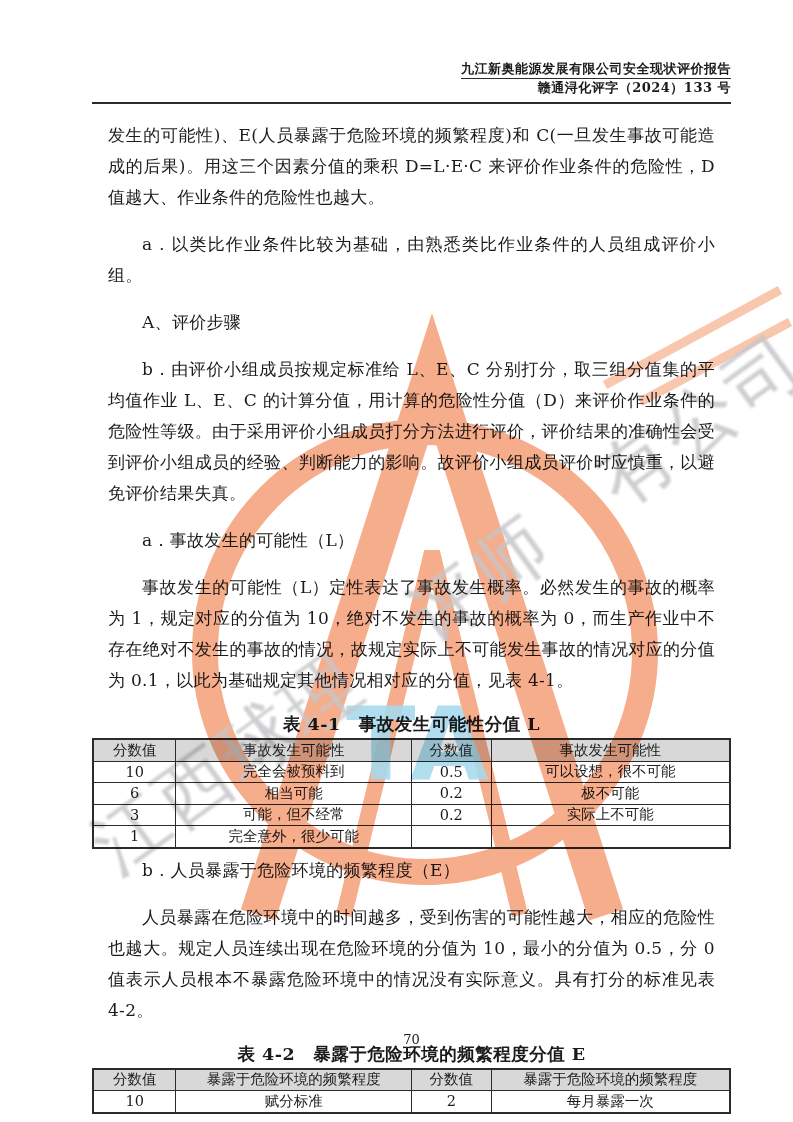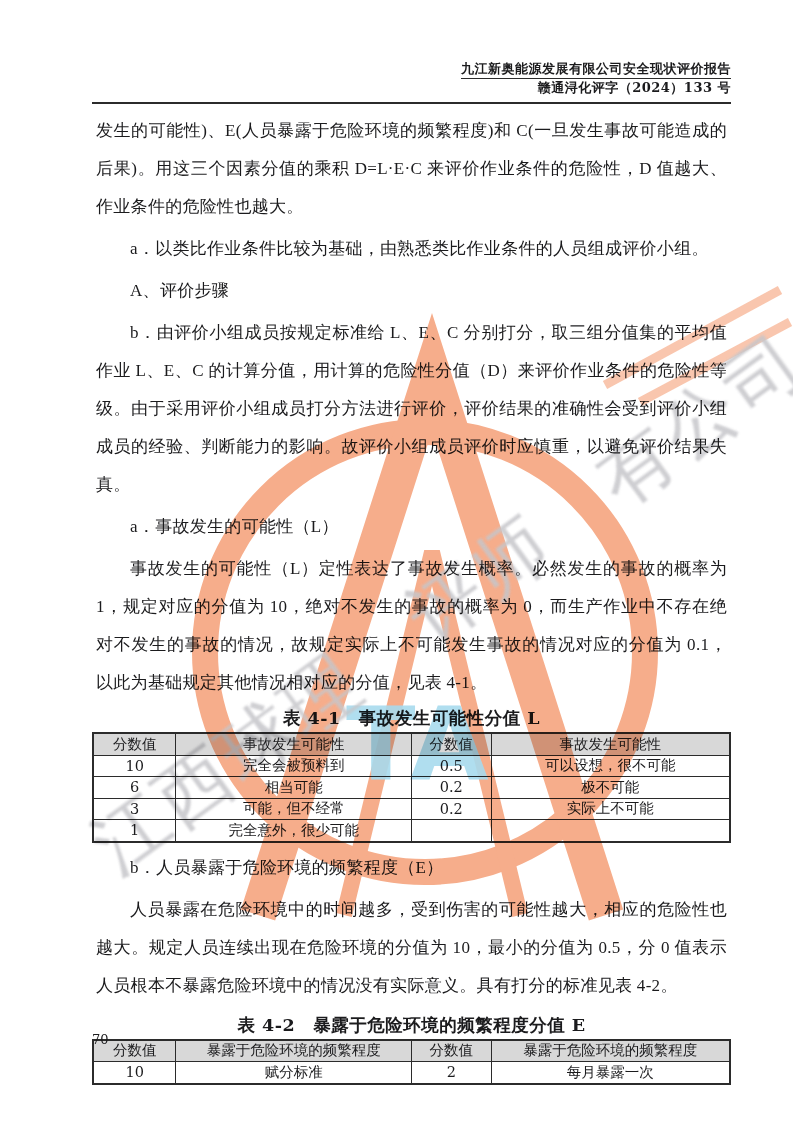--- a/index.html
+++ b/index.html
@@ -11,41 +11,40 @@
   }
   .content { position:relative; z-index:1; padding:60px 62px 0 92px; }
   .header {
     display:flex; justify-content:space-between; align-items:flex-end;
     font-size:13px; font-weight:bold; letter-spacing:.5px;
     border-bottom:2px solid #2b2b2b; padding-bottom:5px;flex-direction:column;
   }
   .header-left { border-bottom:1px solid #2b2b2b; }
   .bodytext { margin-top:8px; }
   .para {
-    margin:4px; font-size:17px; line-height:38px; text-align:justify;
+    margin:16px; font-size:17px; line-height:31px; text-align:justify;
     letter-spacing:.3px;
-    font-family:Liberation Serif, serif;
   }
   .indent { text-indent:2em; }
   .caption {
     margin:4px 0 2px 0; text-align:center; font-weight:bold;
     font-size:17.5px; line-height:24px; letter-spacing:.5px;
   }
   table.datatable {
     width:100%; border-collapse:collapse; table-layout:fixed;
     font-size:14.5px; border:2px solid #2b2b2b;
   }
   table.datatable th, table.datatable td {
     border:1px solid #2b2b2b; height:20.5px; padding:0 2px;
     text-align:center; font-weight:normal; overflow:hidden; white-space:nowrap;margin-left:7px;
   }
   table.datatable thead th { background:#d8d8d8; }
   .footer {
     position:absolute; top:1032px; left:92px; right:62px;
-    text-align:left; font-size:13px; z-index:1;
+    text-align:center; font-size:13px; z-index:1;
   }
   
   .watermark {
     position:absolute; inset:0; z-index:3;
     mix-blend-mode:multiply; pointer-events:none;
   }
   .wm-text {
     position:absolute; left:102px; top:806px;
     transform:rotate(-36deg); transform-origin:0 50%;
     font-family:"DejaVu Sans","Liberation Sans",sans-serif;

